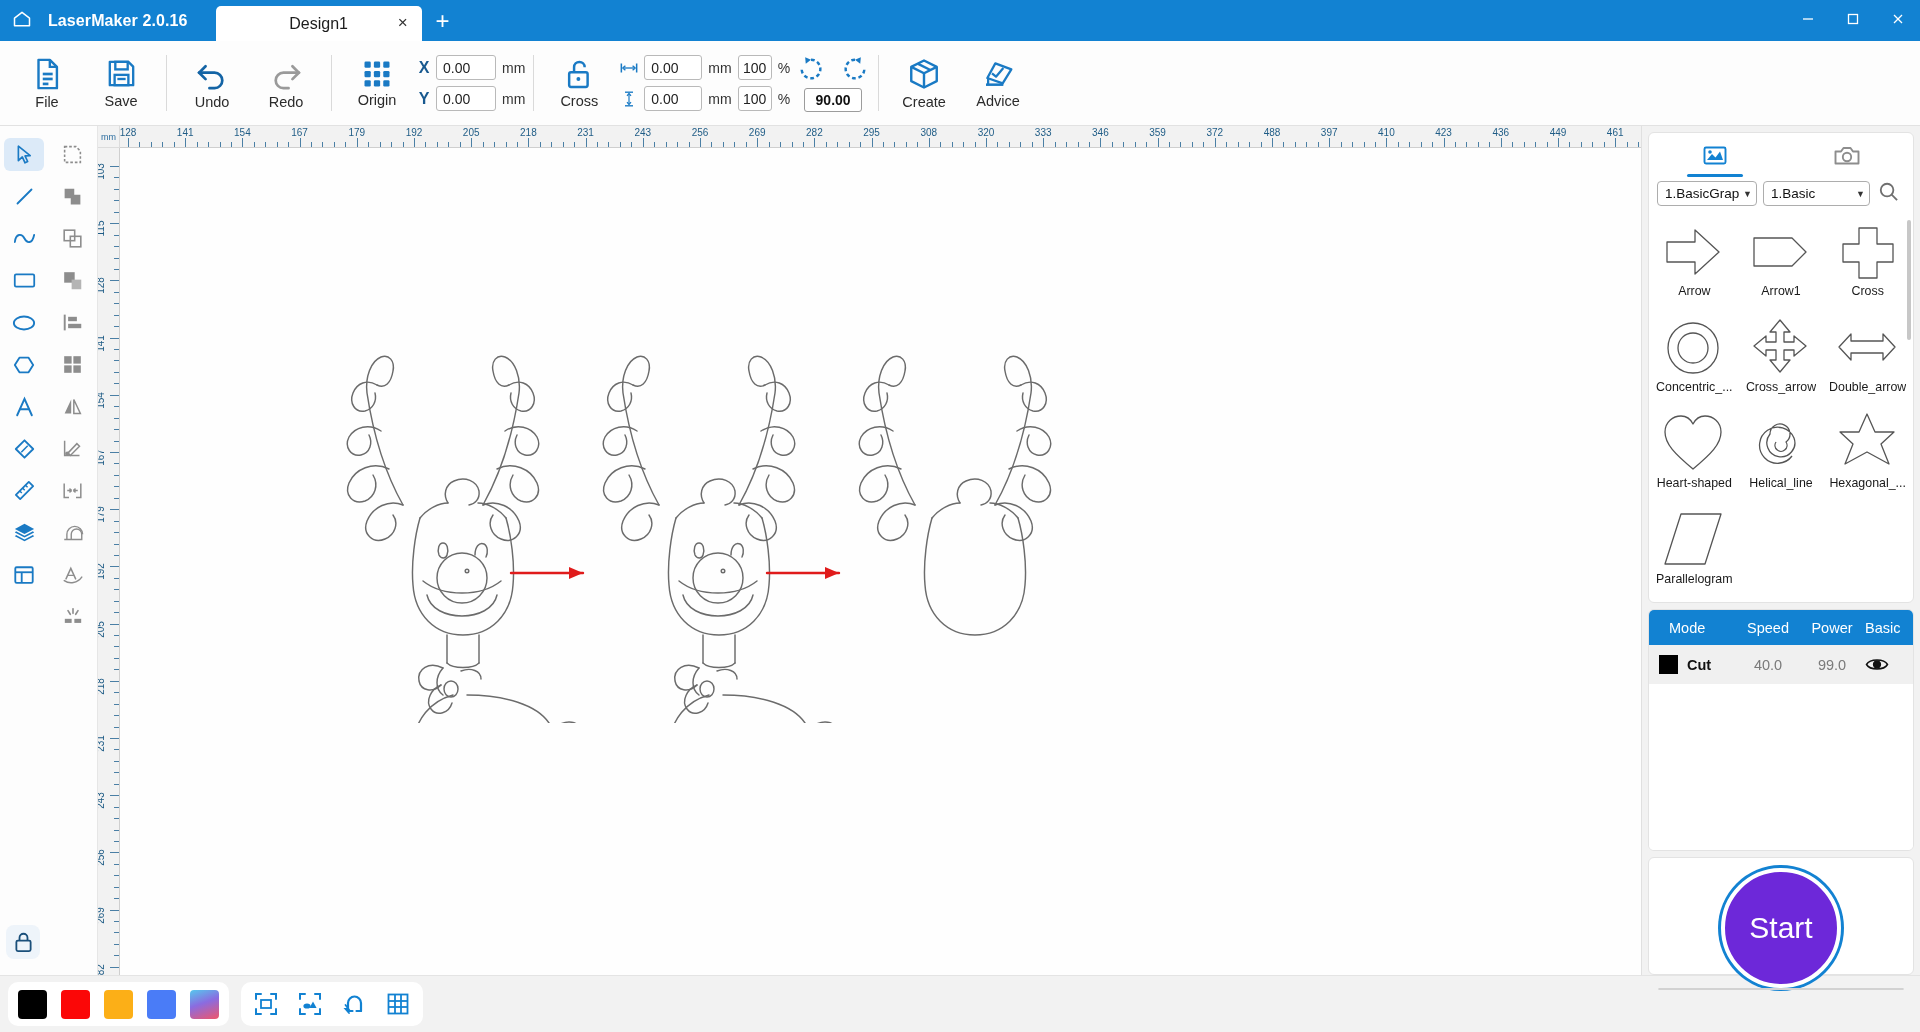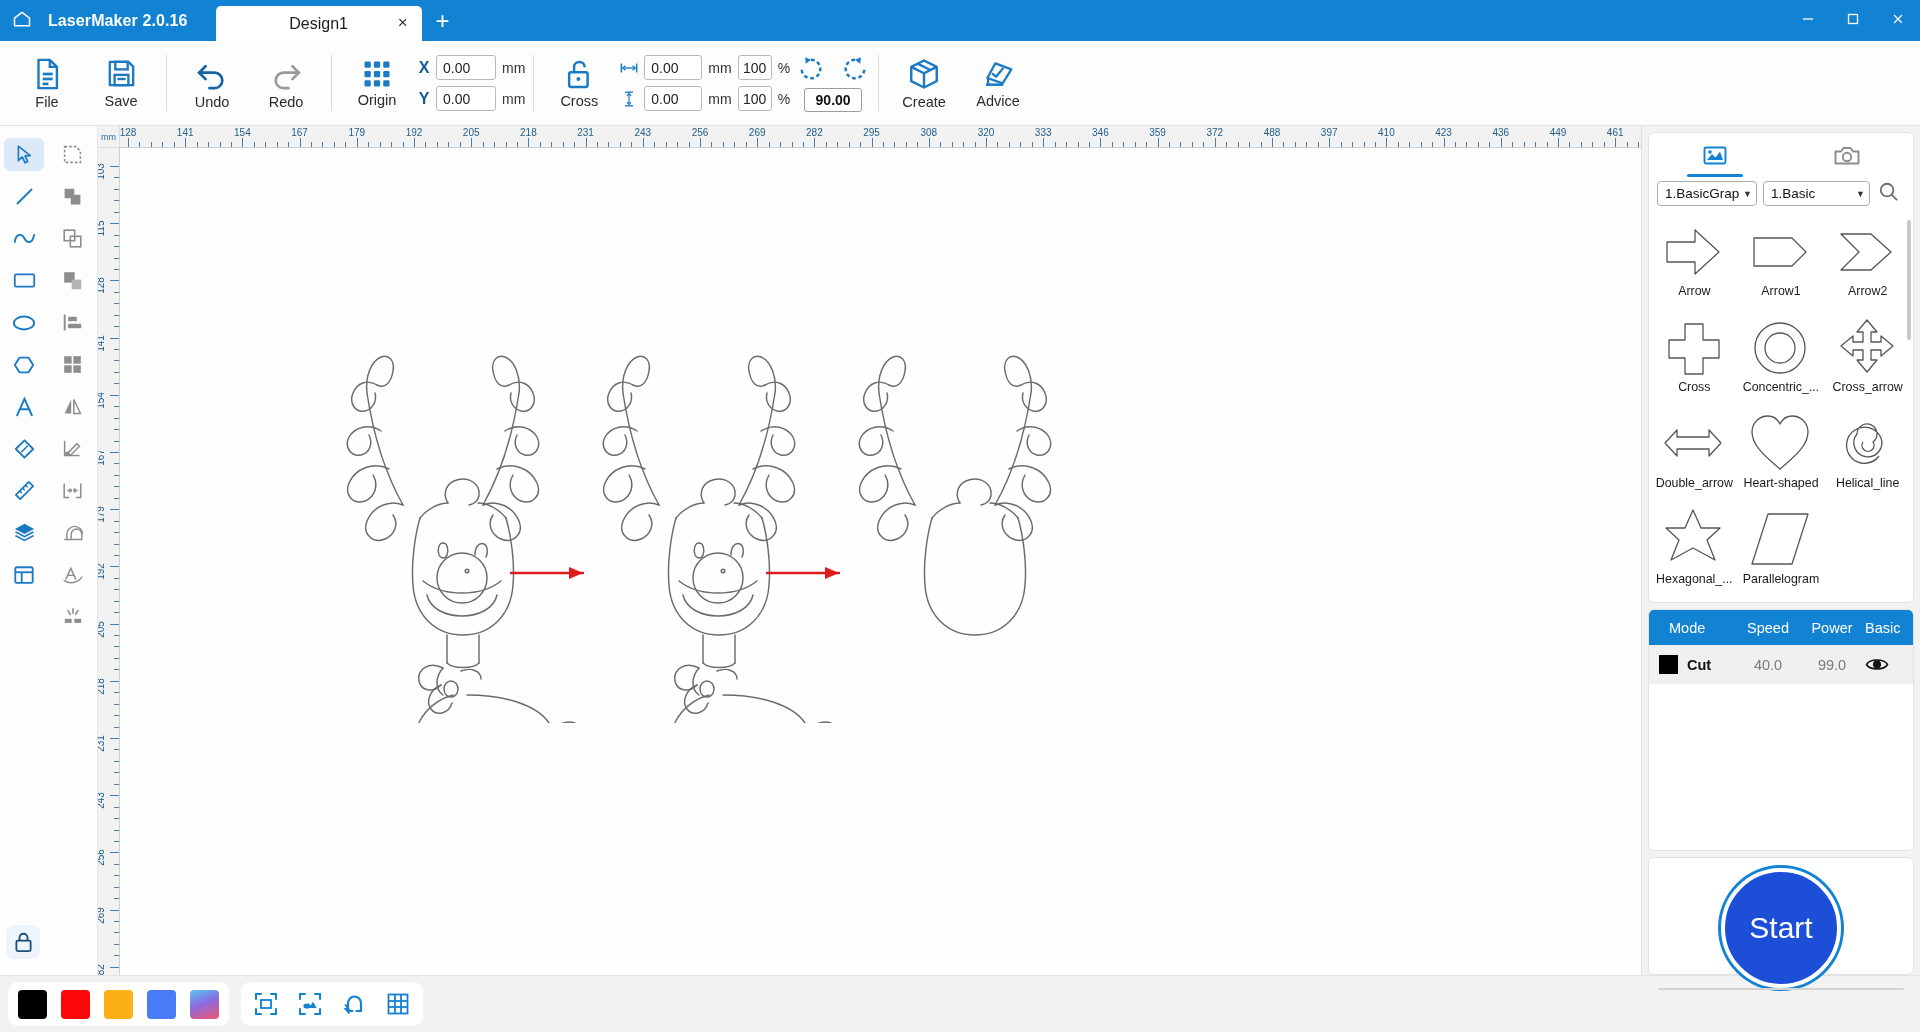--- a/index.html
+++ b/index.html
@@ -127,21 +127,21 @@
   .layer-row .c-speed { width:66px; text-align:center; color:#6e6e6e; }
   .layer-row .c-power { width:62px; text-align:center; color:#6e6e6e; }
   .layer-row.alt .c-speed, .layer-row.alt .c-power { color:#7a7a7a; }
   .layer-row .c-out { flex:1; display:flex; align-items:center; padding-left:2px; }
   .layer-body { height: 205px; background:#fff; }
 
   .start-card { flex:1 1 auto; display:flex; flex-direction:column; align-items:center; position:relative; min-height:0; }
   .hscroll { width: 190px; height:5px; background:#c9c9c9; border-radius:3px; margin-top:10px; }
   .startbtn-wrap { flex:1; display:flex; align-items:center; justify-content:center; }
   .startbtn {
-    width: 120px; height: 120px; border-radius:50%; background:#1d4ed8;
+    width: 120px; height: 120px; border-radius:50%; background:#6d28d9;
     border: 4px solid #fff; box-shadow: 0 0 0 3px #1282d2;
     color:#fff; font-size: 30px; display:flex; align-items:center; justify-content:center; cursor:pointer;
   }
   .connrow { display:flex; width: 246px; height:30px; margin-bottom: 10px; border:1px solid #d2d2d2; border-radius:3px; overflow:hidden; }
   .disconnect { flex:1; background:#fff; display:flex; align-items:center; justify-content:center; gap:6px; font-size:14.5px; color:#e07b18; cursor:pointer; }
   .switchbtn { width: 80px; background:#e4e4e4; display:flex; align-items:center; justify-content:center; font-size:14.5px; color:#111; cursor:pointer; }
 
   
   .bottombar {
     height: 57px; flex: 0 0 57px; background:#f2f2f2; display:flex; align-items:center;
@@ -926,26 +926,20 @@
               <div class="nm">Arrow</div>
             </div>
             <div class="shape-cell">
               <svg width="62" height="62" viewBox="0 0 62 62" fill="none" stroke="#555" stroke-width="1.3" stroke-linejoin="round">
                 <path d="M4 18 H42 L56 32 L42 46 H4 Z"></path>
               </svg>
               <div class="nm">Arrow1</div>
             </div>
             <div class="shape-cell">
               <svg width="62" height="62" viewBox="0 0 62 62" fill="none" stroke="#555" stroke-width="1.3" stroke-linejoin="round">
-                <path d="M4 14 L22 32 L4 50 L34 50 L54 32 L34 14 Z"></path>
-              </svg>
-              <div class="nm">Arrow2</div>
-            </div>
-            <div class="shape-cell">
-              <svg width="62" height="62" viewBox="0 0 62 62" fill="none" stroke="#555" stroke-width="1.3" stroke-linejoin="round">
                 <path d="M22 8 H40 V24 H56 V42 H40 V58 H22 V42 H6 V24 H22 Z"></path>
               </svg>
               <div class="nm">Cross</div>
             </div>
             <div class="shape-cell">
               <svg width="62" height="62" viewBox="0 0 62 62" fill="none" stroke="#555" stroke-width="1.3" stroke-linejoin="round">
                 <circle cx="30" cy="32" r="25"></circle>
                 <circle cx="30" cy="32" r="15"></circle>
               </svg>
               <div class="nm">Concentric_...</div>

